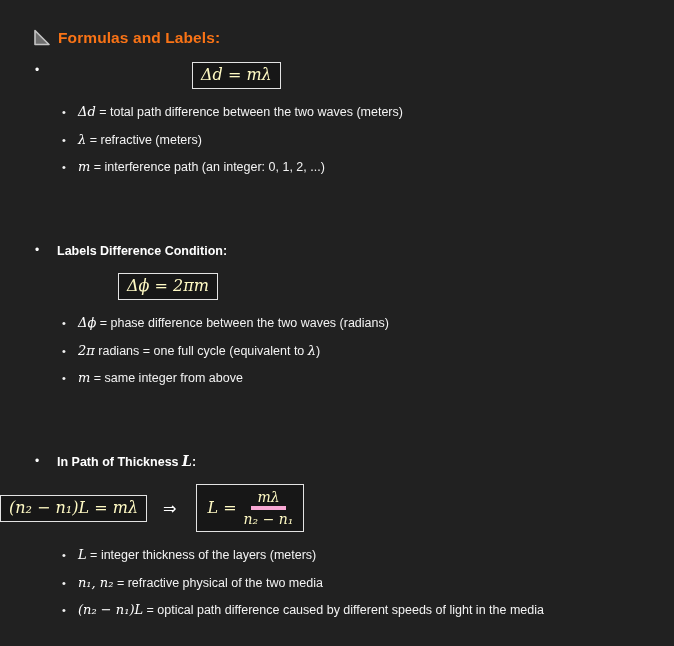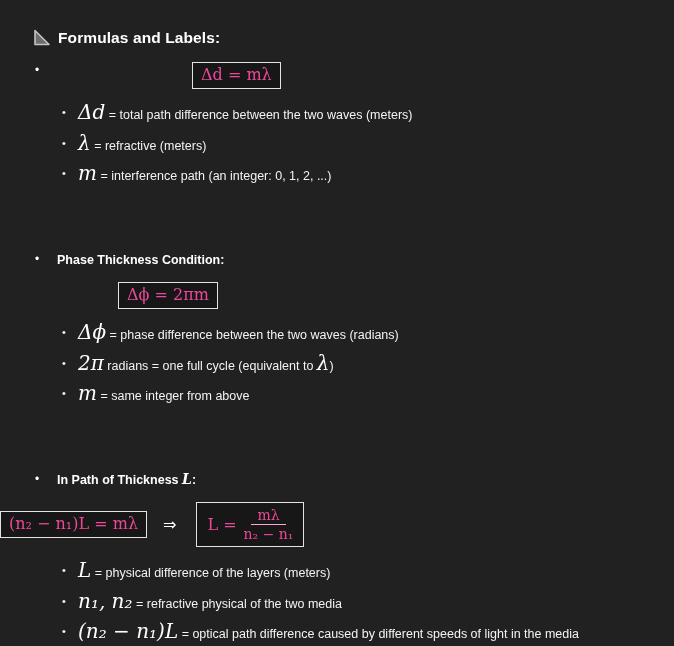--- a/index.html
+++ b/index.html
@@ -30,21 +30,21 @@
   .header .icon {
     width: 18px;
     height: 18px;
     display: inline-flex;
     align-items: center;
     justify-content: center;
   }
   .header .title {
     font-size: 15.5px;
     font-weight: 700;
-    color: #ffffff;
+    color: #f97316;
     letter-spacing: 0.1px;
   }
 
   
   .section { margin-top: 0; }
   .section + .section { margin-top: 66px; }
 
   .sec-title {
     position: relative;
     margin-left: 35px;
@@ -79,22 +79,23 @@
   .eq-row.r1 { margin-left: 192px; }
   .eq-row.r2 { margin-left: 118px; }
   .eq-row.r3 { }
 
   .eq-box {
     display: inline-flex;
     align-items: center;
     border: 1px solid #e3e3e3;
     background: #171717;
     padding: 2px 8px 3px 8px;
-    color: #ec4899;
+    color: #fef9c3;
     font-family: "DejaVu Serif", "DejaVu Sans", serif;
+    font-style: italic;
     font-size: 16px;
     line-height: 20px;
     white-space: nowrap;
   }
   .eq-arrow {
     margin: 0 20px 0 16px;
     font-family: "DejaVu Sans", sans-serif;
     font-style: normal;
     font-size: 16px;
     color: #ffffff;
@@ -103,21 +104,21 @@
   .frac-lhs { margin-right: 7px; }
   .frac {
     display: inline-flex;
     flex-direction: column;
     align-items: center;
     font-size: 14px;
     line-height: 16px;
   }
   .frac .num {
     padding: 0 6px 1px 6px;
-    border-bottom: 1px solid #f9a8d4;
+    border-bottom: 4px solid #f9a8d4;
   }
   .frac .den { padding-top: 1px; }
 
   
   .sub-list { margin-top: 14px; }
   .sub-item {
     position: relative;
     margin-left: 62px;
     padding-left: 16px;
     margin-bottom: 9.5px;
@@ -127,21 +128,21 @@
   }
   .sub-item .bullet {
     position: absolute;
     left: 0;
     top: 0;
     font-size: 11px;
   }
   .inline-math {
     font-family: "DejaVu Serif", "DejaVu Sans", serif;
     font-style: italic;
-    font-size: 20px;
+    font-size: 13px;
     color: #ffffff;
   }
 </style>
 </head>
 <body>
 
 <div class="doc">
 
   <div class="header">
     <span class="icon">
@@ -167,21 +168,21 @@
         <span class="bullet">•</span><span class="inline-math">λ</span><span> = refractive (meters)</span><span class="inline-math"></span><span></span>
       </div>
       <div class="sub-item">
         <span class="bullet">•</span><span class="inline-math">m</span><span> = interference path (an integer: 0, 1, 2, ...)</span><span class="inline-math"></span><span></span>
       </div>
     </div>
   </div>
 
   <div class="section">
     <div class="sec-title">
-      <span class="bullet">•</span><span>Phase Thickness Condition:</span><span class="title-math"></span><span></span>
+      <span class="bullet">•</span><span>Labels Difference Condition:</span><span class="title-math"></span><span></span>
     </div>
     <div class="eq-row r2">
       <span class="eq-box">Δϕ = 2πm</span>
     </div>
     <div class="sub-list">
       <div class="sub-item">
         <span class="bullet">•</span><span class="inline-math">Δϕ</span><span> = phase difference between the two waves (radians)</span><span class="inline-math"></span><span></span>
       </div>
       <div class="sub-item">
         <span class="bullet">•</span><span class="inline-math">2π</span><span> radians = one full cycle (equivalent to </span><span class="inline-math">λ</span><span>)</span>
@@ -202,21 +203,21 @@
       <span class="eq-box frac-box">
         <span class="frac-lhs">L =</span>
         <span class="frac">
           <span class="num">mλ</span>
           <span class="den">n₂ − n₁</span>
         </span>
       </span>
     </div>
     <div class="sub-list">
       <div class="sub-item">
-        <span class="bullet">•</span><span class="inline-math">L</span><span> = physical difference of the layers (meters)</span><span class="inline-math"></span><span></span>
+        <span class="bullet">•</span><span class="inline-math">L</span><span> = integer thickness of the layers (meters)</span><span class="inline-math"></span><span></span>
       </div>
       <div class="sub-item">
         <span class="bullet">•</span><span class="inline-math">n₁, n₂</span><span> = refractive physical of the two media</span><span class="inline-math"></span><span></span>
       </div>
       <div class="sub-item">
         <span class="bullet">•</span><span class="inline-math">(n₂ − n₁)L</span><span> = optical path difference caused by different speeds of light in the media</span><span class="inline-math"></span><span></span>
       </div>
     </div>
   </div>
 

